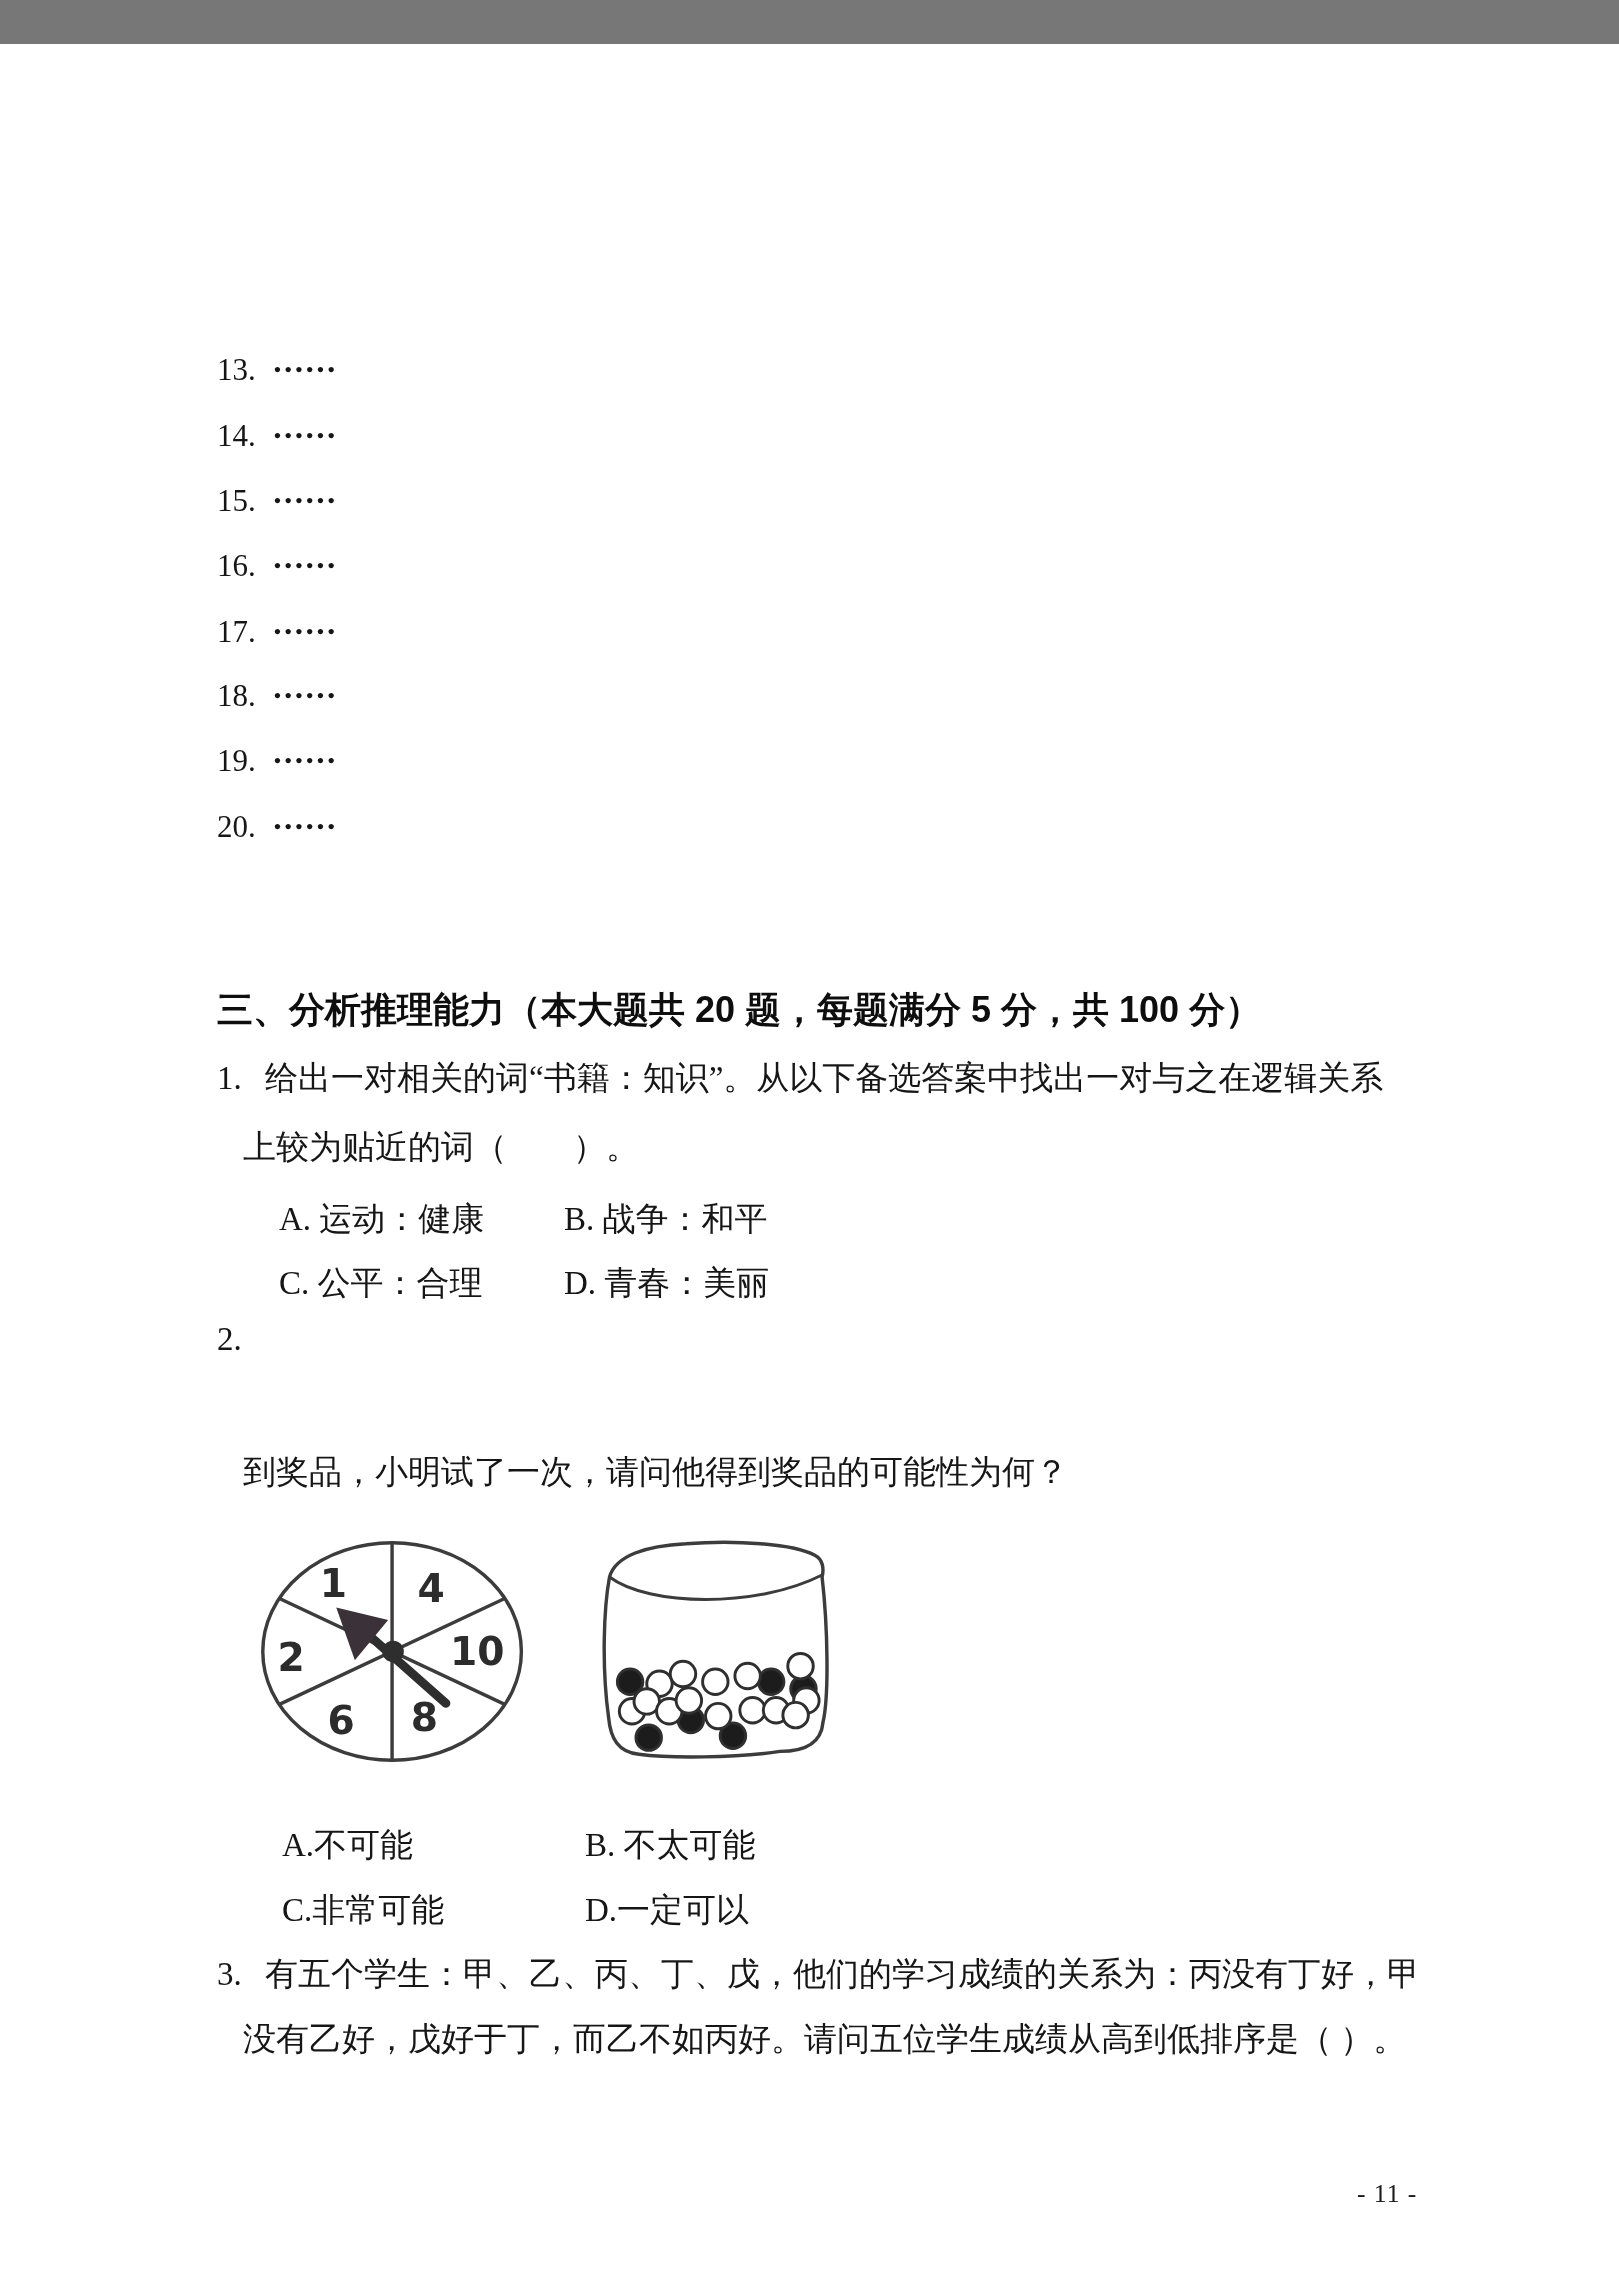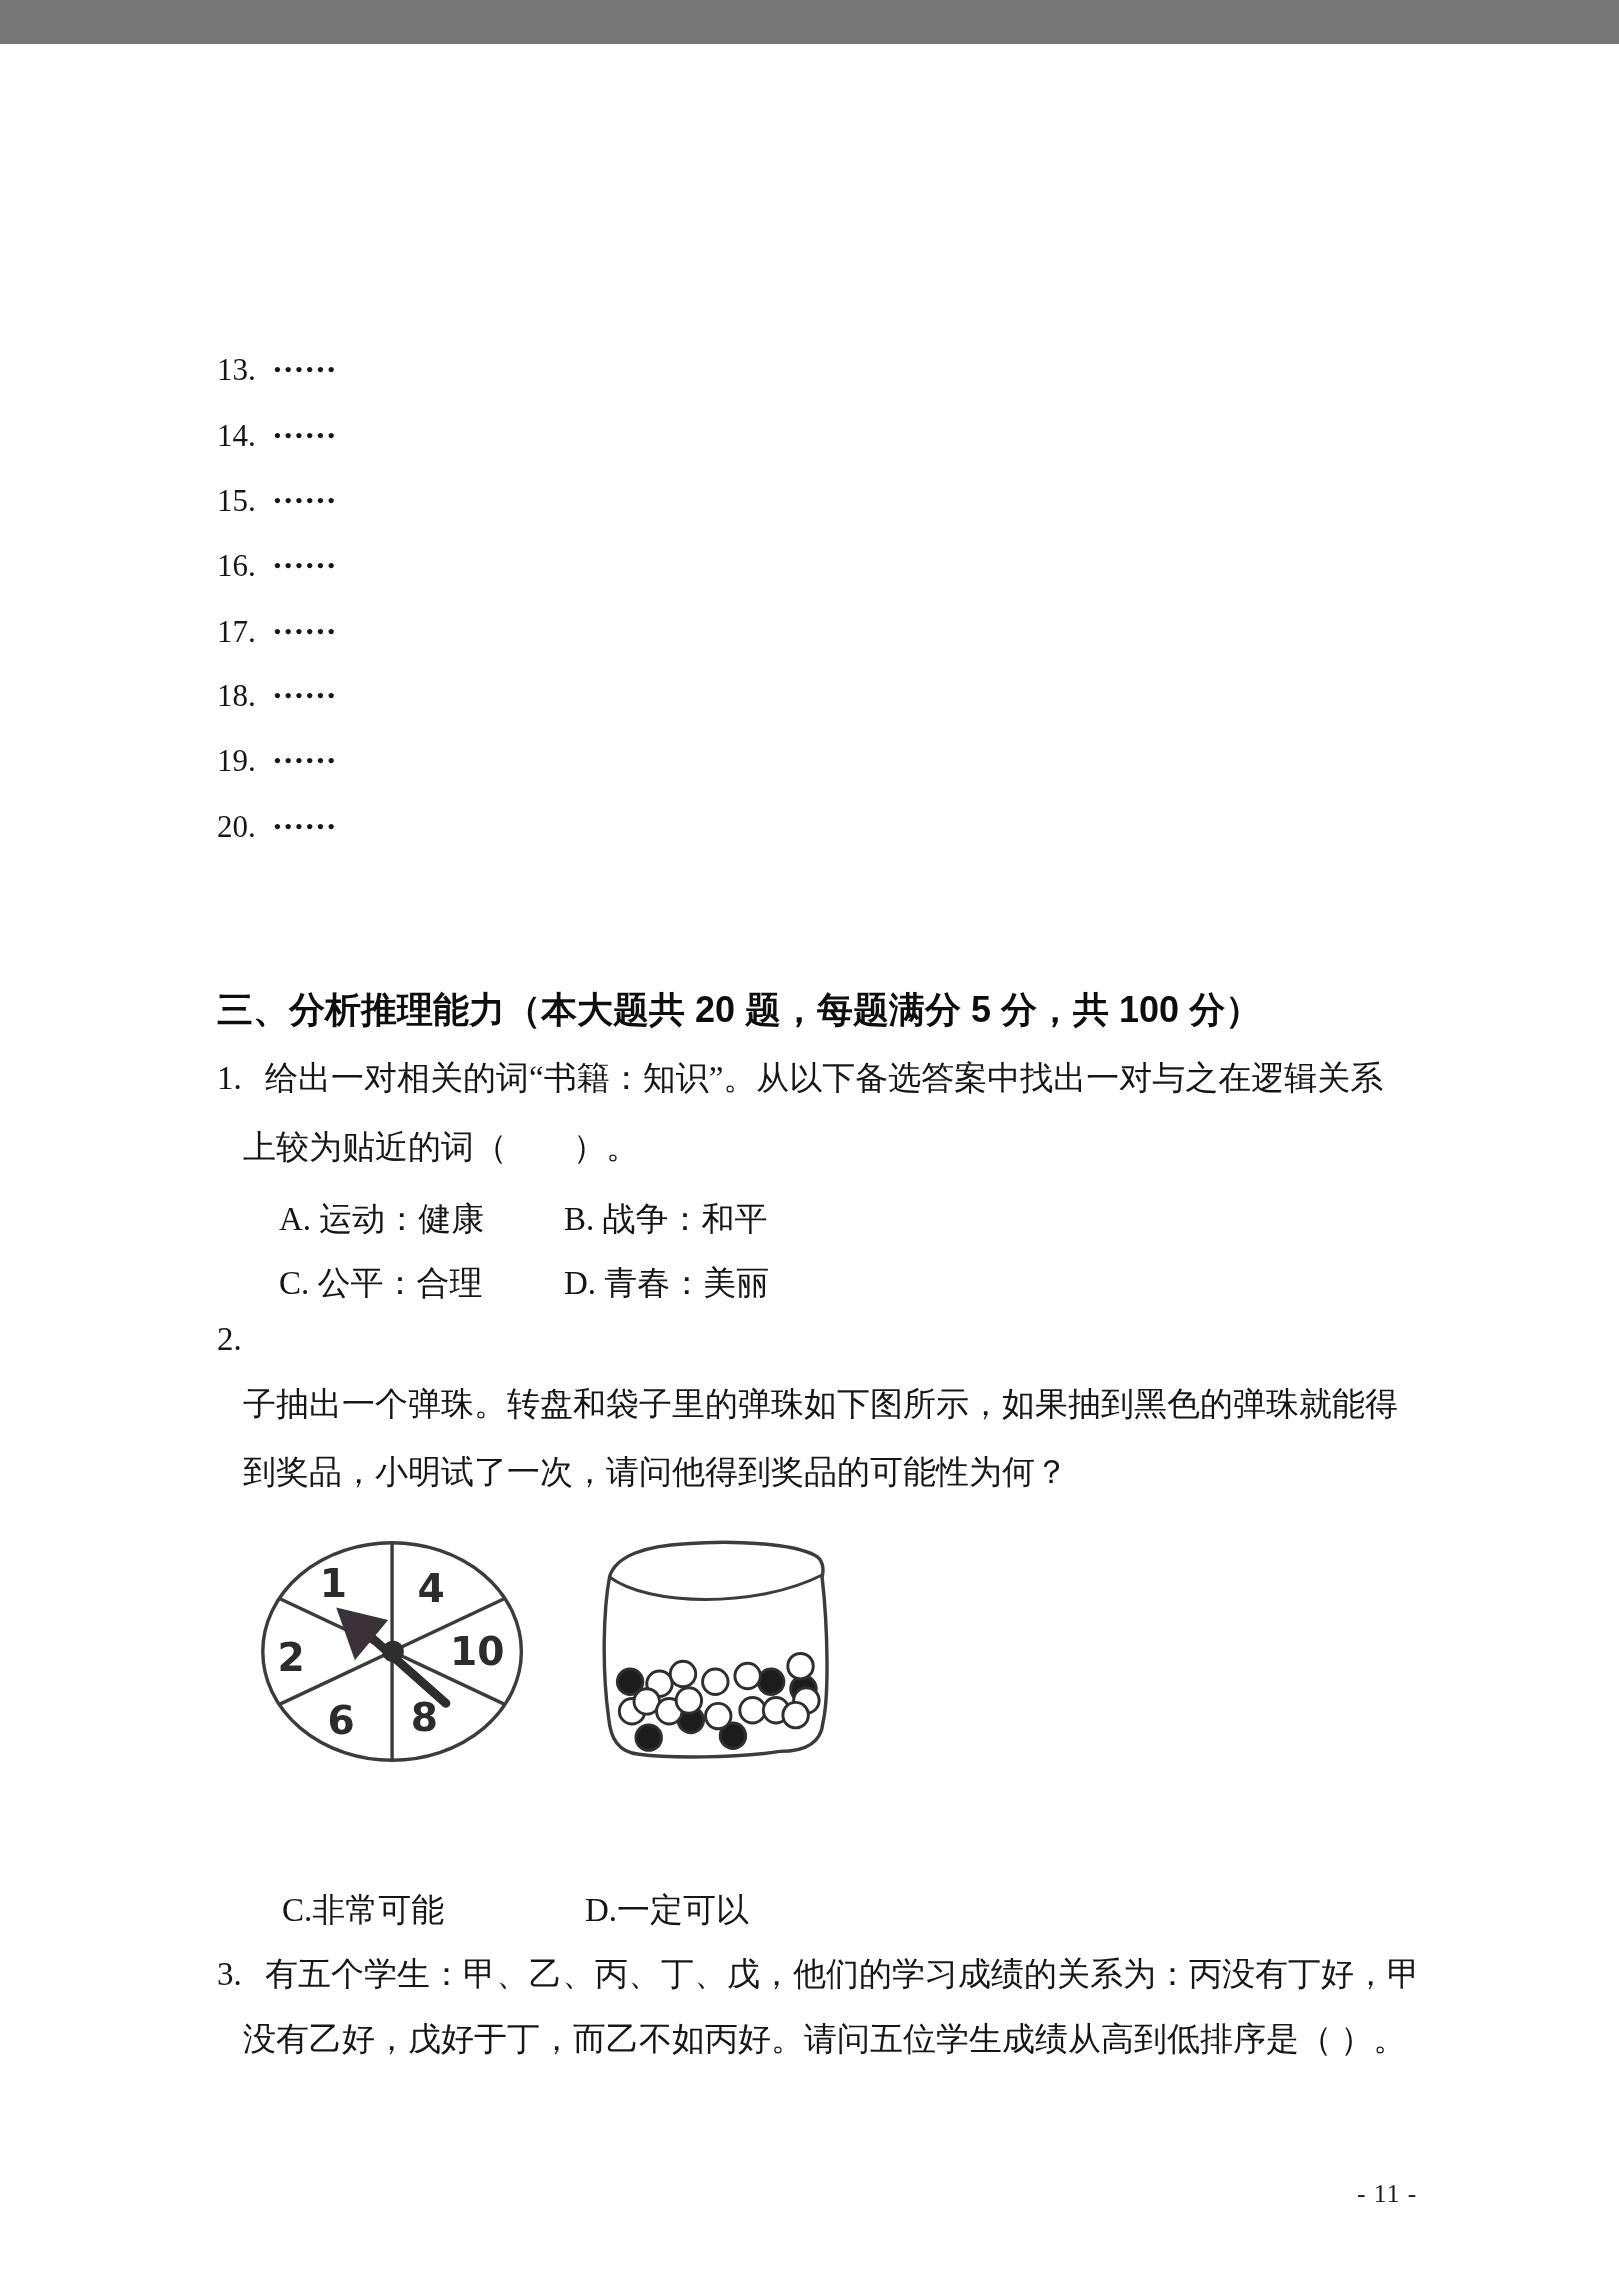--- a/index.html
+++ b/index.html
@@ -89,23 +89,20 @@
       <span class="optB">D. 青春：美丽</span>
     </div>
   <div class="line" style="top:1153px">
       <span class="optA">A. 运动：健康</span>
       <span class="optB">B. 战争：和平</span>
     </div>
 
   <div class="line" style="top:1273px">
       <span class="num">2.</span>
     </div>
-  <div class="line" style="top:1338px">
-      <span class="cont">子抽出一个弹珠。转盘和袋子里的弹珠如下图所示，如果抽到黑色的弹珠就能得</span>
-    </div>
   <div class="line" style="top:1406px">
       <span class="cont">到奖品，小明试了一次，请问他得到奖品的可能性为何？</span>
     </div>
 
   <div id="figure">
     <svg width="588" height="239" viewBox="0 0 600 244">
 
       <g stroke="#3c3c3c" stroke-width="3.5" fill="none">
         <ellipse cx="150" cy="124" rx="132" ry="111"></ellipse>
         <line x1="150" y1="14" x2="150" y2="234"></line>
@@ -150,20 +147,24 @@
             <circle cx="453" cy="174" r="13" fill="#ffffff" stroke="#2f2f2f" stroke-width="3"></circle>
             <circle cx="483" cy="190" r="13" fill="#ffffff" stroke="#2f2f2f" stroke-width="3"></circle>
             <circle cx="518" cy="184" r="13" fill="#ffffff" stroke="#2f2f2f" stroke-width="3"></circle>
             <circle cx="542" cy="184" r="13" fill="#ffffff" stroke="#2f2f2f" stroke-width="3"></circle>
             <circle cx="562" cy="189" r="13" fill="#ffffff" stroke="#2f2f2f" stroke-width="3"></circle>
           </g>
       </g>
     </svg>
   </div>
 
+  <div class="line" style="top:1779px">
+      <span class="optA2">A.不可能</span>
+      <span class="optB2">B. 不太可能</span>
+    </div>
   <div class="line" style="top:1844px">
       <span class="optA2">C.非常可能</span>
       <span class="optB2">D.一定可以</span>
     </div>
 
   <div class="line" style="top:1908px">
       <span class="num">3.</span>
       <span class="qtext">有五个学生：甲、乙、丙、丁、戊，他们的学习成绩的关系为：丙没有丁好，甲</span>
     </div>
   <div class="line" style="top:1973px">

